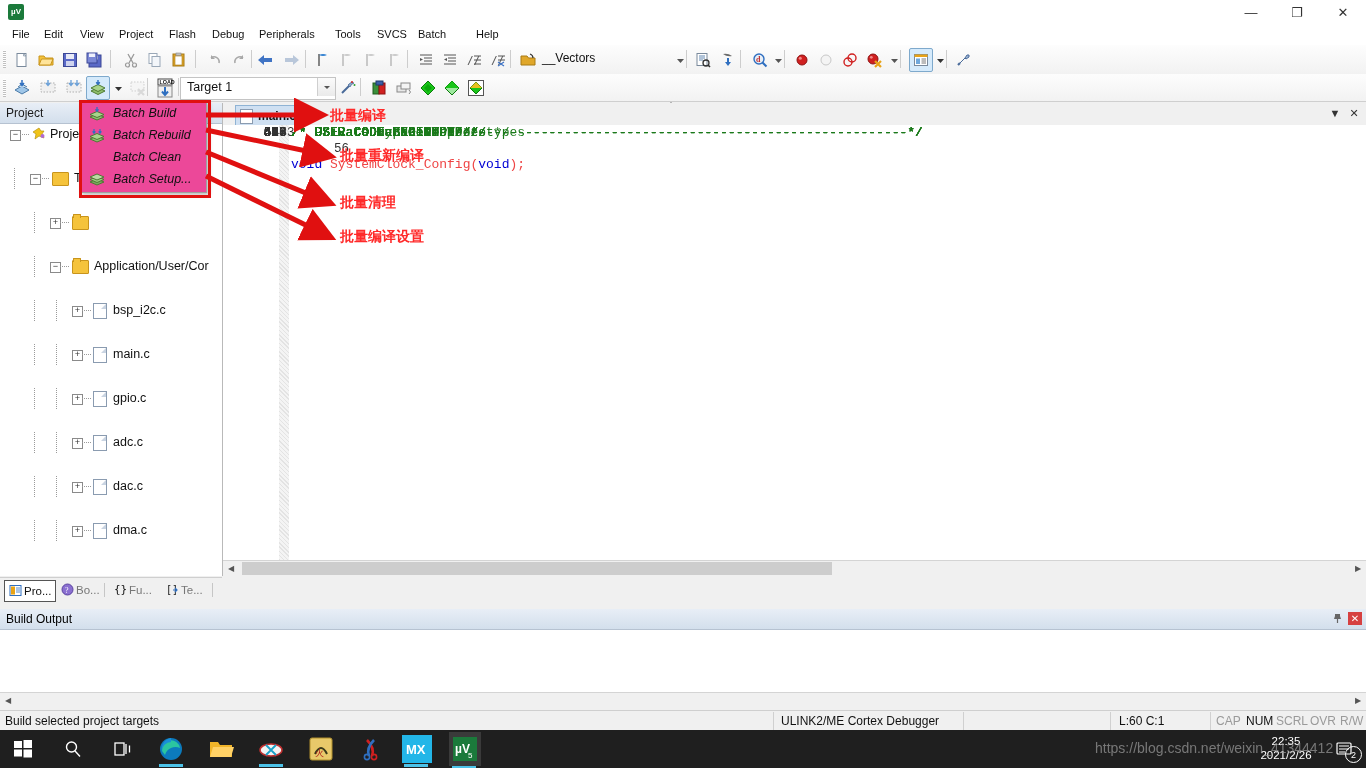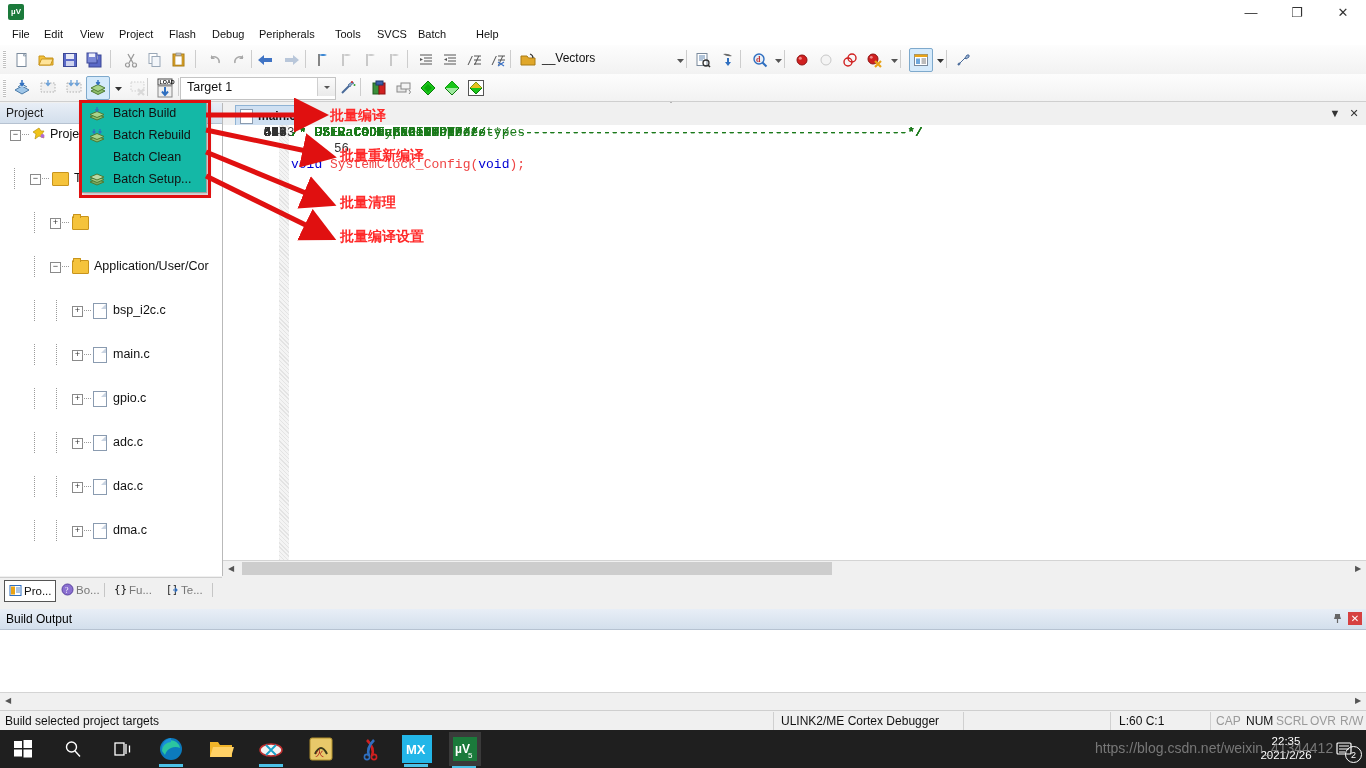--- a/index.html
+++ b/index.html
@@ -115,22 +115,22 @@
   
   .taskbar{position:absolute;left:0;top:730px;width:1366px;height:38px;background:#1f1f1f;}
   .tki{position:absolute;top:4px;width:30px;height:30px;display:flex;align-items:center;justify-content:center;}
   .tki.act:after{content:"";position:absolute;bottom:-3px;left:3px;width:24px;height:3px;background:#4cc2e8;}
   .tki.cur{background:#3a3a3a;}
   .clock{position:absolute;right:44px;top:4px;width:72px;text-align:center;color:#fff;font-size:11.5px;line-height:14px;}
   .tray-ico{position:absolute;top:11px;width:16px;height:16px;color:#fff;}
   .watermark{position:absolute;left:1075px;top:740px;font-size:14px;color:#9a9a9a;opacity:.72;white-space:nowrap;margin-left:20px;}
 
   
-  .ctxmenu{position:absolute;left:80px;top:101px;width:125px;height:90px;background:#14b8a6;border:1px solid #a0a0a0;
-    box-shadow:2px 2px 4px rgba(0,0,0,.28);}
+  .ctxmenu{position:absolute;left:80px;top:101px;width:125px;height:90px;background:#ec4899;border:1px solid #a0a0a0;
+    box-shadow:2px 2px 4px rgba(0,0,0,.28);font-style:italic;}
   .ctxmenu .mi{position:relative;height:22px;line-height:22px;padding-left:32px;font-size:12.5px;color:#111;white-space:nowrap;}
   .ctxmenu .mi .mic{position:absolute;left:8px;top:4px;width:16px;height:14px;}
   .ctxred{position:absolute;left:79px;top:100px;width:126px;height:92px;border:3px solid #e01010;pointer-events:none;}
 
   
   .anno{position:absolute;color:#ff2a2a;font-size:14px;font-weight:bold;white-space:nowrap;
     font-family:"DejaVu Sans",sans-serif;}
   svg.arrows{position:absolute;left:0;top:0;width:1366px;height:768px;pointer-events:none;}
 </style>
 </head>

